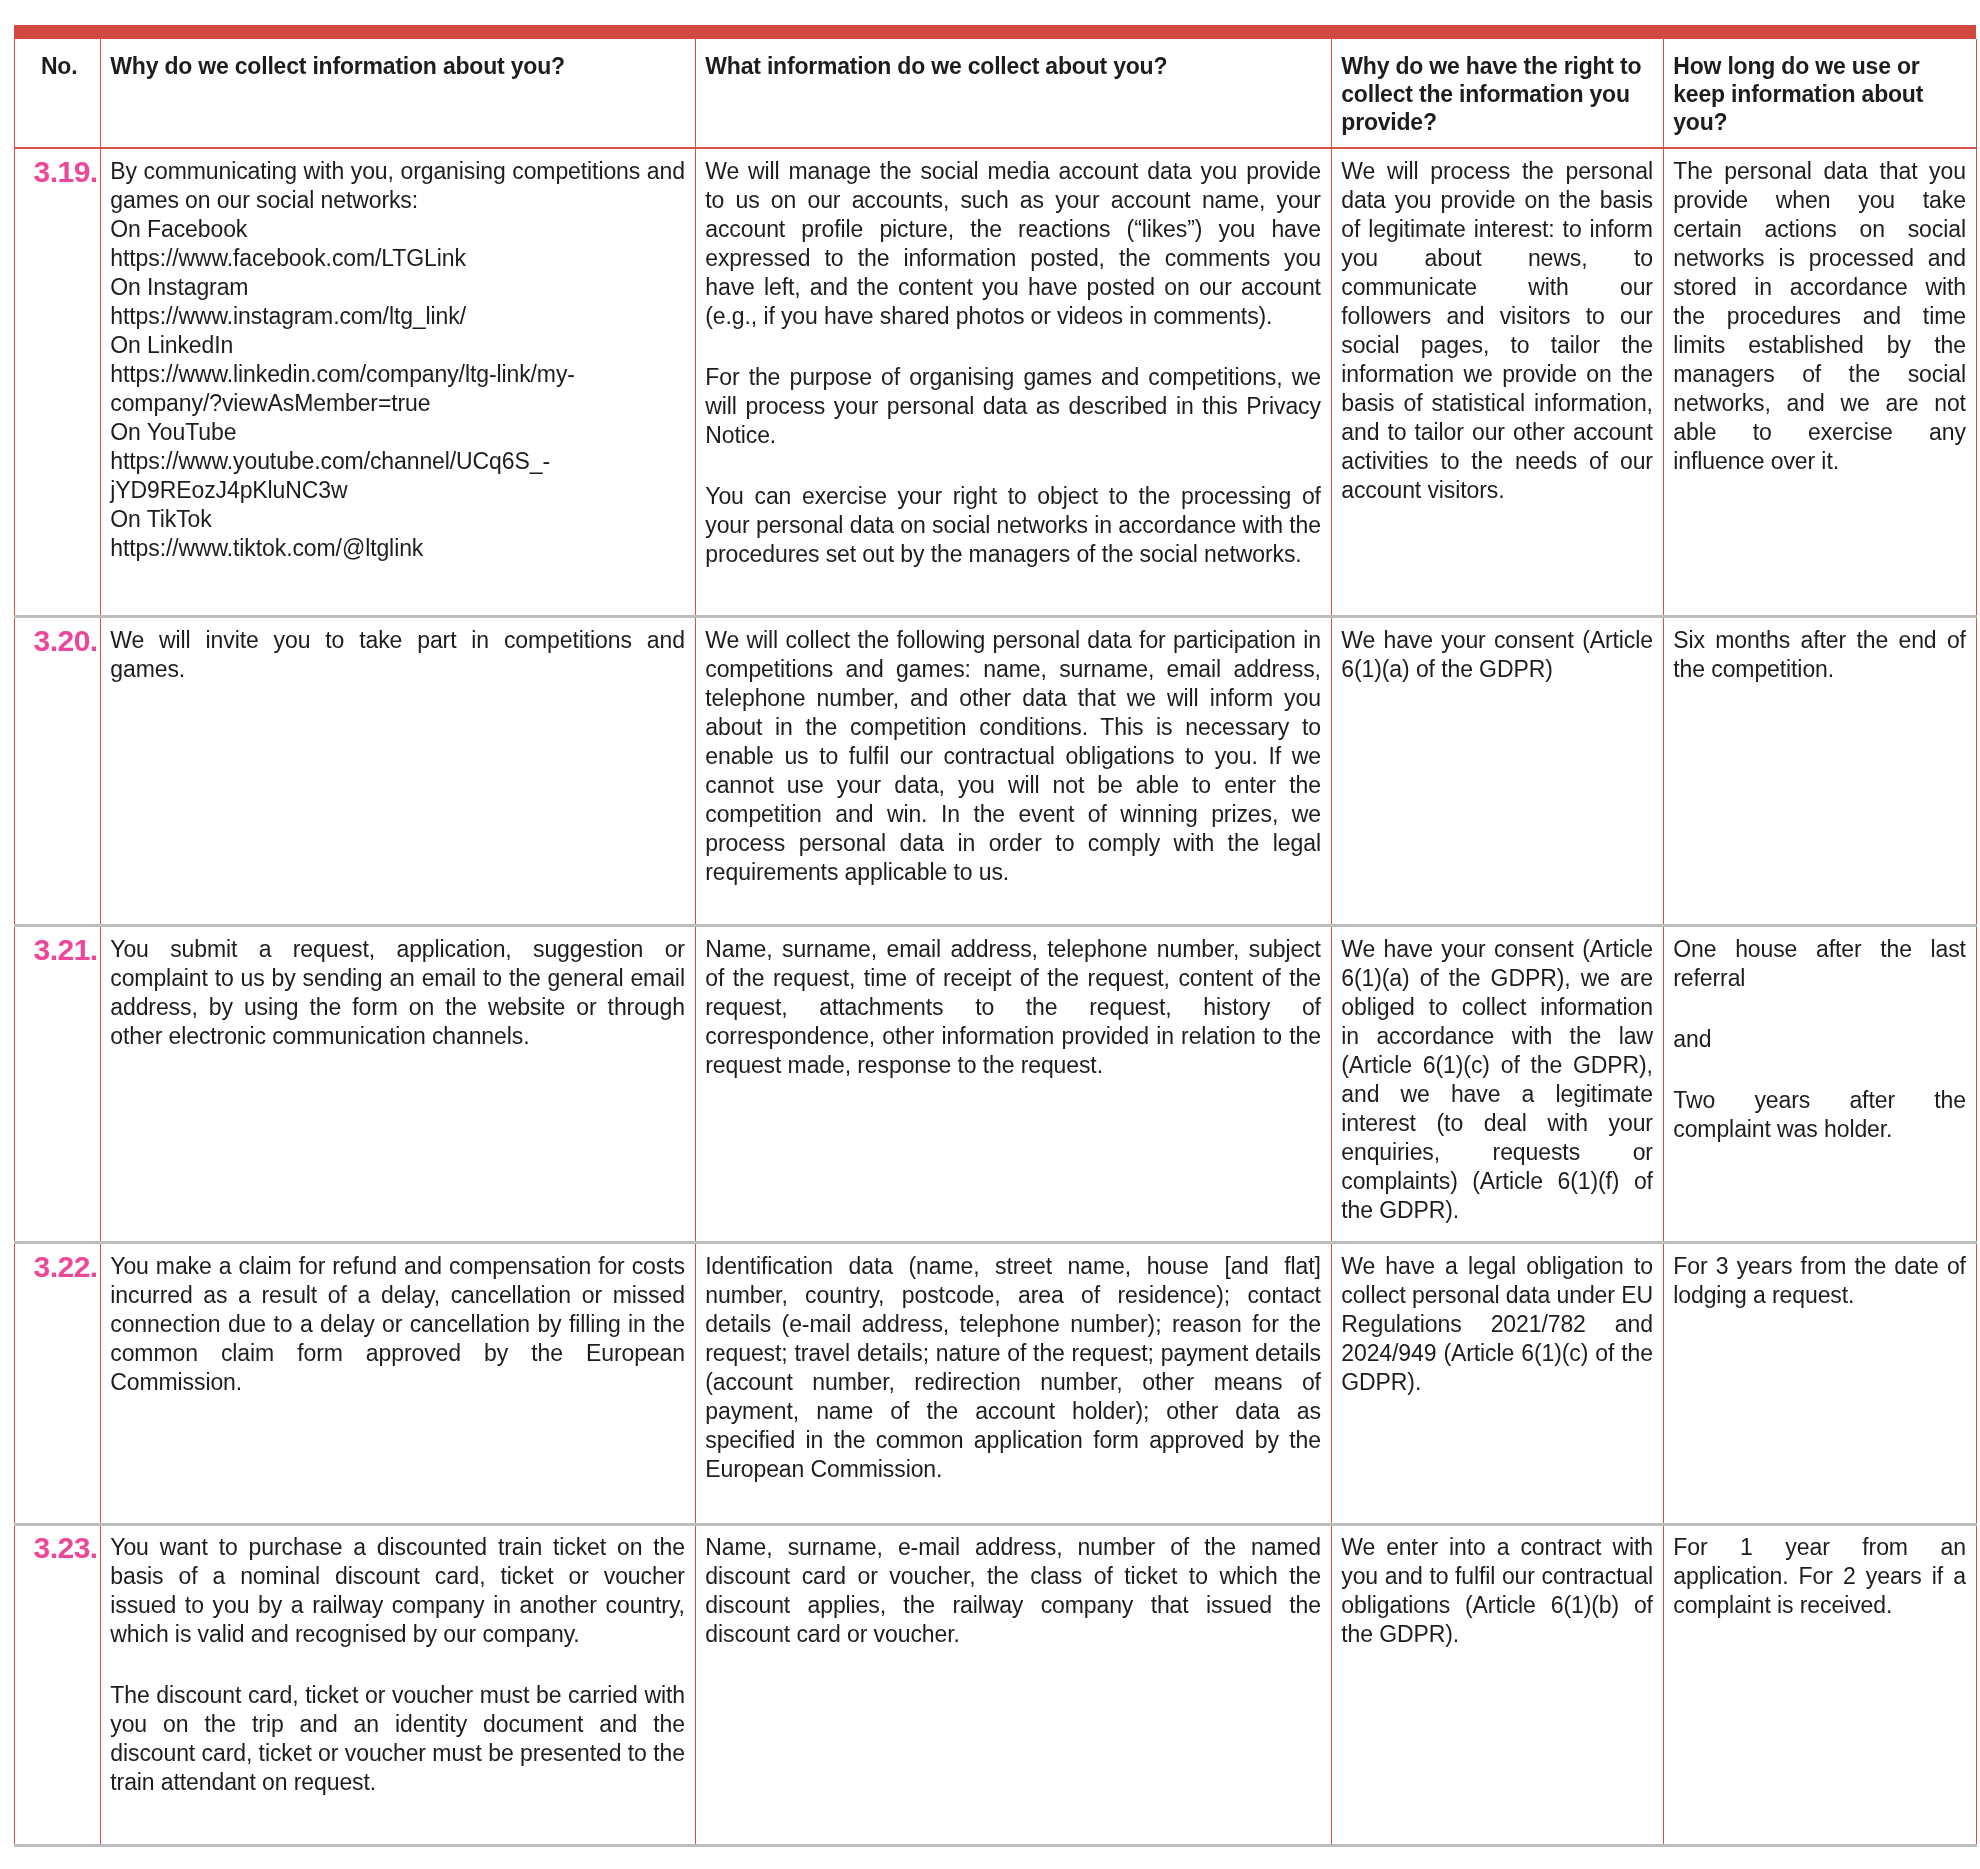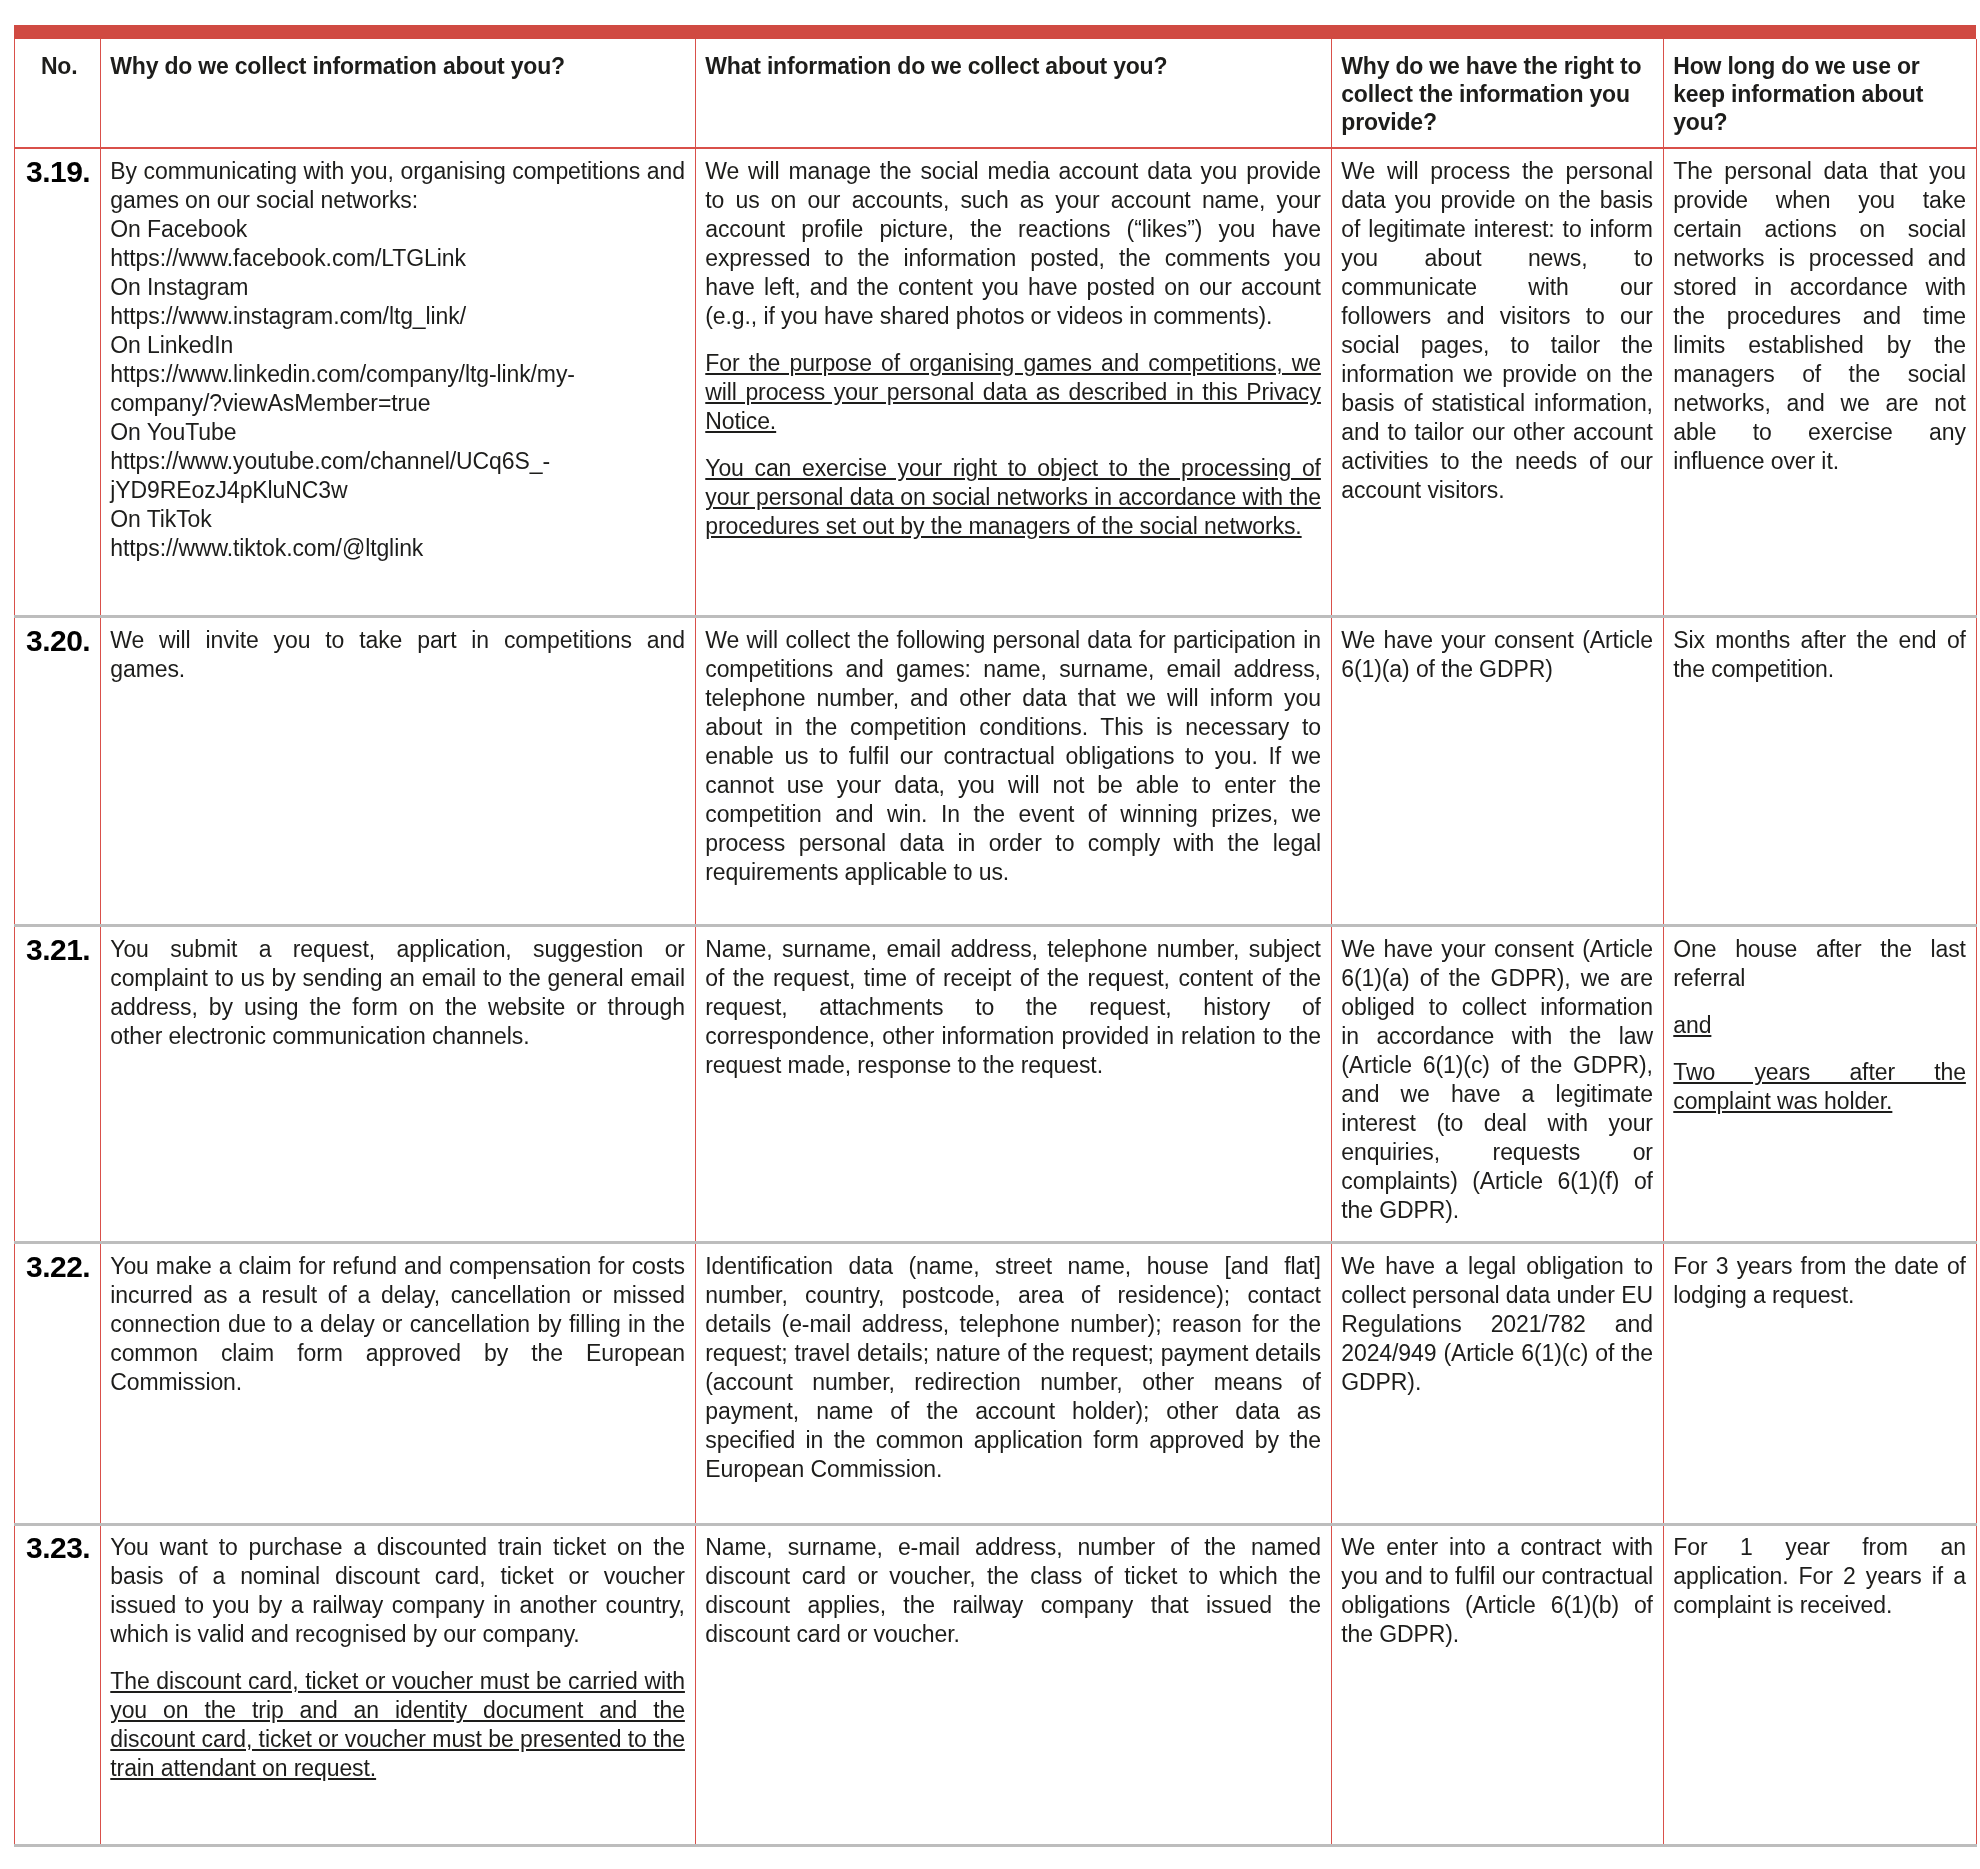--- a/index.html
+++ b/index.html
@@ -60,34 +60,33 @@
       font-size: 23px;
       line-height: 29px;
       padding: 7.8px 9.7px 7.8px 9.7px;
       border-bottom: 3.9px solid #bdbdbd;
       text-align: justify;
       hyphens: manual;
       letter-spacing: -0.1px;
     }
     table.privacy tbody td.no {
       font-weight: bold;
-      color: #000000;
+      color: #ec4899;
       font-size: 30px;
       line-height: 33px;
       padding: 5.8px 1.9px 0 3.9px;
-      text-align: center;
+      text-align: right;
       letter-spacing: -0.5px;
     }
     td .para {
       display: block;
       white-space: pre-line;
     }
     td .para + .para {
-      margin-top: 18px;
-      text-decoration: underline;
+      margin-top: 32px;
     }
     td.left-text {
       text-align: left;
     }
     tr.r319 td { height: 450px; }
     tr.r320 td { height: 291px; }
     tr.r321 td { height: 298px; }
     tr.r322 td { height: 263px; }
     tr.r323 td { height: 303px; }
   </style>

